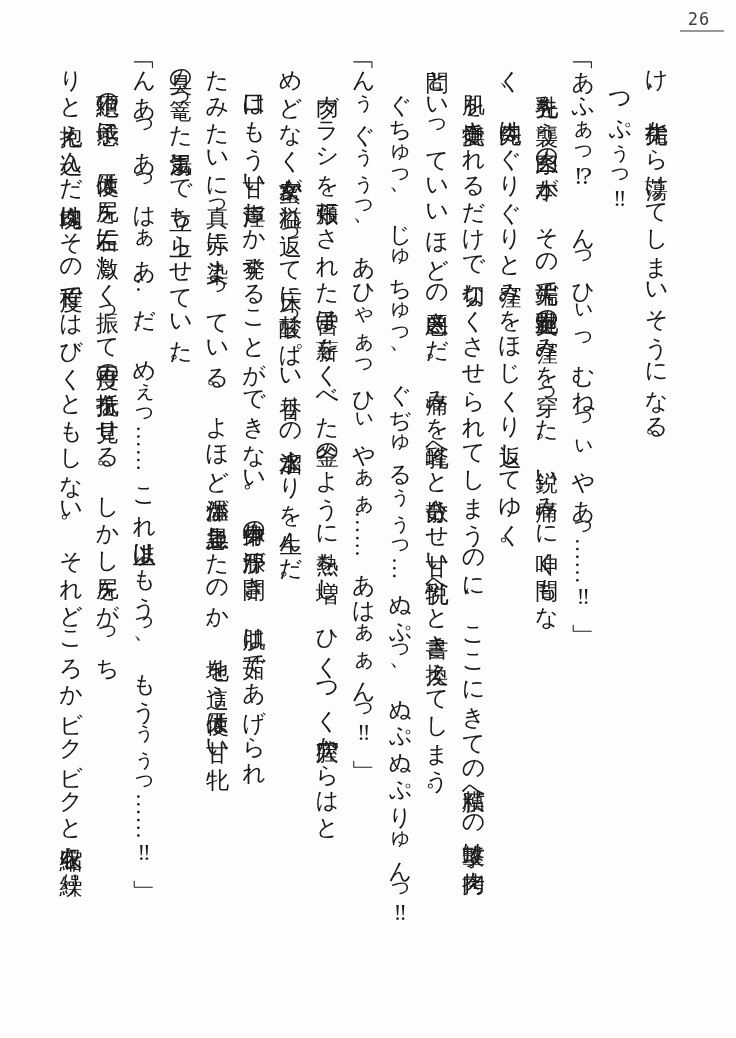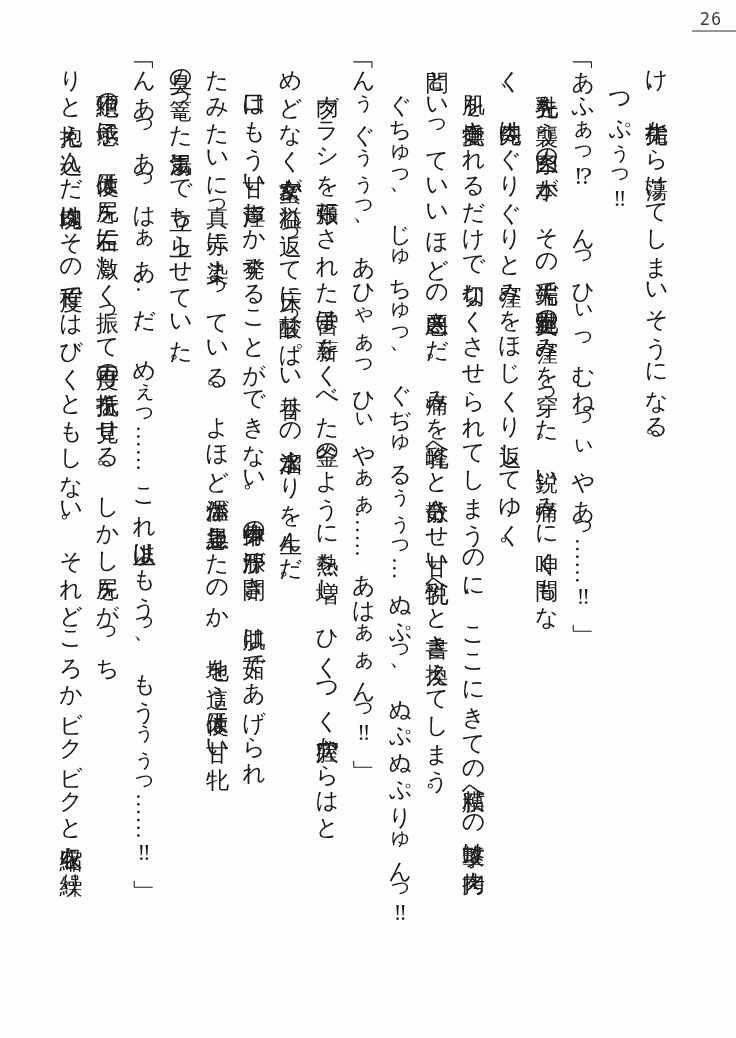--- a/index.html
+++ b/index.html
@@ -12,21 +12,21 @@
     width: 736px;
     height: 1038px;
     background: #fdfdfc;
     overflow: hidden;
     font-family: "Liberation Serif", "DejaVu Serif", serif;
   }
   
   .pagenum-wrap {
     position: absolute;
     top: 9px;
-    right: 0;
+    right: 12px;
     width: 44px;
     text-align: center;
   }
   .pagenum-text {
     display: inline-block;
     font-family: "DejaVu Sans Mono", monospace;
     font-size: 17px;
     font-weight: 400;
     color: #3f3f3f;
     letter-spacing: 1px;

